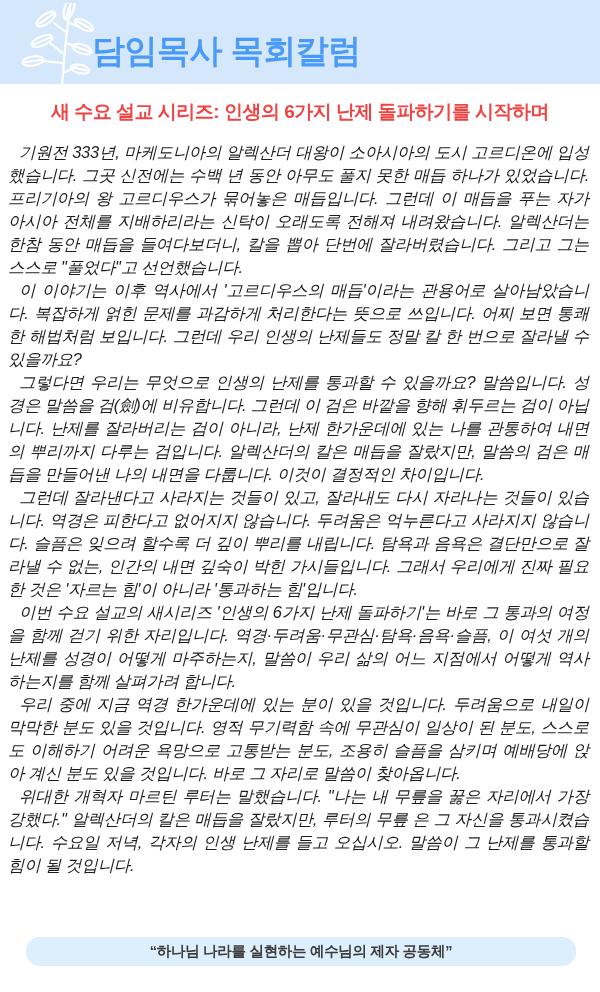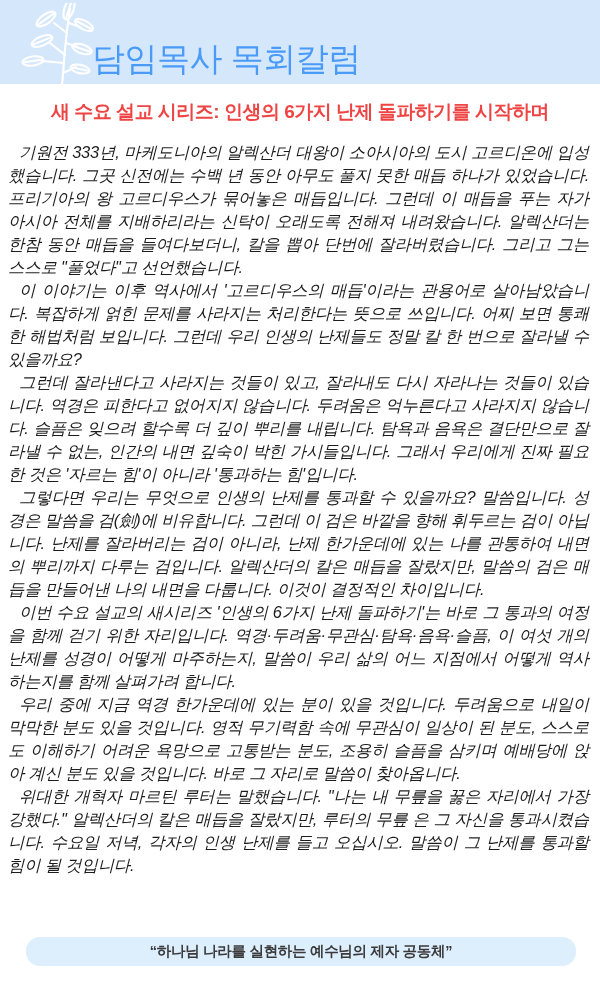--- a/index.html
+++ b/index.html
@@ -24,25 +24,25 @@
   .header-icon {
     position: absolute;
     left: 20px;
     top: 3px;
     width: 74px;
     height: 82px;
   }
   .header-title {
     position: absolute;
     left: 92px;
-    top: 16px;
+    top: 8px;
     height: 84px;
     line-height: 86px;
     font-size: 33px;
-    font-weight: 400;
+    font-weight: 700;
     letter-spacing: -0.5px;
     color: #4a9af8;
   }
 
   
   .article-title {
     margin-top: 15px;
     text-align: center;
     font-size: 19px;
     line-height: 26px;
@@ -137,23 +137,23 @@
         </g>
       </svg>
     </span>
     <div class="header-title">담임목사 목회칼럼</div>
   </div>
 
   <h1 class="article-title">새 수요 설교 시리즈: 인생의 6가지 난제 돌파하기를 시작하며</h1>
 
   <div class="article-body">
       <p class="para">기원전 333년, 마케도니아의 알렉산더 대왕이 소아시아의 도시 고르디온에 입성했습니다. 그곳 신전에는 수백 년 동안 아무도 풀지 못한 매듭 하나가 있었습니다. 프리기아의 왕 고르디우스가 묶어놓은 매듭입니다. 그런데 이 매듭을 푸는 자가 아시아 전체를 지배하리라는 신탁이 오래도록 전해져 내려왔습니다. 알렉산더는 한참 동안 매듭을 들여다보더니, 칼을 뽑아 단번에 잘라버렸습니다. 그리고 그는 스스로 "풀었다"고 선언했습니다.</p>
-      <p class="para">이 이야기는 이후 역사에서 '고르디우스의 매듭'이라는 관용어로 살아남았습니다. 복잡하게 얽힌 문제를 사라지는 처리한다는 뜻으로 쓰입니다. 어찌 보면 통쾌한 해법처럼 보입니다. 그런데 우리 인생의 난제들도 정말 칼 한 번으로 잘라낼 수 있을까요?</p>
+      <p class="para">이 이야기는 이후 역사에서 '고르디우스의 매듭'이라는 관용어로 살아남았습니다. 복잡하게 얽힌 문제를 과감하게 처리한다는 뜻으로 쓰입니다. 어찌 보면 통쾌한 해법처럼 보입니다. 그런데 우리 인생의 난제들도 정말 칼 한 번으로 잘라낼 수 있을까요?</p>
+      <p class="para">그렇다면 우리는 무엇으로 인생의 난제를 통과할 수 있을까요? 말씀입니다. 성경은 말씀을 검(劍)에 비유합니다. 그런데 이 검은 바깥을 향해 휘두르는 검이 아닙니다. 난제를 잘라버리는 검이 아니라, 난제 한가운데에 있는 나를 관통하여 내면의 뿌리까지 다루는 검입니다. 알렉산더의 칼은 매듭을 잘랐지만, 말씀의 검은 매듭을 만들어낸 나의 내면을 다룹니다. 이것이 결정적인 차이입니다.</p>
       <p class="para">그런데 잘라낸다고 사라지는 것들이 있고, 잘라내도 다시 자라나는 것들이 있습니다. 역경은 피한다고 없어지지 않습니다. 두려움은 억누른다고 사라지지 않습니다. 슬픔은 잊으려 할수록 더 깊이 뿌리를 내립니다. 탐욕과 음욕은 결단만으로 잘라낼 수 없는, 인간의 내면 깊숙이 박힌 가시들입니다. 그래서 우리에게 진짜 필요한 것은 '자르는 힘'이 아니라 '통과하는 힘'입니다.</p>
-      <p class="para">그렇다면 우리는 무엇으로 인생의 난제를 통과할 수 있을까요? 말씀입니다. 성경은 말씀을 검(劍)에 비유합니다. 그런데 이 검은 바깥을 향해 휘두르는 검이 아닙니다. 난제를 잘라버리는 검이 아니라, 난제 한가운데에 있는 나를 관통하여 내면의 뿌리까지 다루는 검입니다. 알렉산더의 칼은 매듭을 잘랐지만, 말씀의 검은 매듭을 만들어낸 나의 내면을 다룹니다. 이것이 결정적인 차이입니다.</p>
       <p class="para">이번 수요 설교의 새시리즈 '인생의 6가지 난제 돌파하기'는 바로 그 통과의 여정을 함께 걷기 위한 자리입니다. 역경·두려움·무관심·탐욕·음욕·슬픔, 이 여섯 개의 난제를 성경이 어떻게 마주하는지, 말씀이 우리 삶의 어느 지점에서 어떻게 역사하는지를 함께 살펴가려 합니다.</p>
       <p class="para">우리 중에 지금 역경 한가운데에 있는 분이 있을 것입니다. 두려움으로 내일이 막막한 분도 있을 것입니다. 영적 무기력함 속에 무관심이 일상이 된 분도, 스스로도 이해하기 어려운 욕망으로 고통받는 분도, 조용히 슬픔을 삼키며 예배당에 앉아 계신 분도 있을 것입니다. 바로 그 자리로 말씀이 찾아옵니다.</p>
       <p class="para">위대한 개혁자 마르틴 루터는 말했습니다. "나는 내 무릎을 꿇은 자리에서 가장 강했다." 알렉산더의 칼은 매듭을 잘랐지만, 루터의 무릎 은 그 자신을 통과시켰습니다. 수요일 저녁, 각자의 인생 난제를 들고 오십시오. 말씀이 그 난제를 통과할 힘이 될 것입니다.</p>
     </div>
 
   <div class="footer-bar">
     <span class="footer-motto">“하나님 나라를 실현하는 예수님의 제자 공동체”</span>
   </div>
 
 </div>

